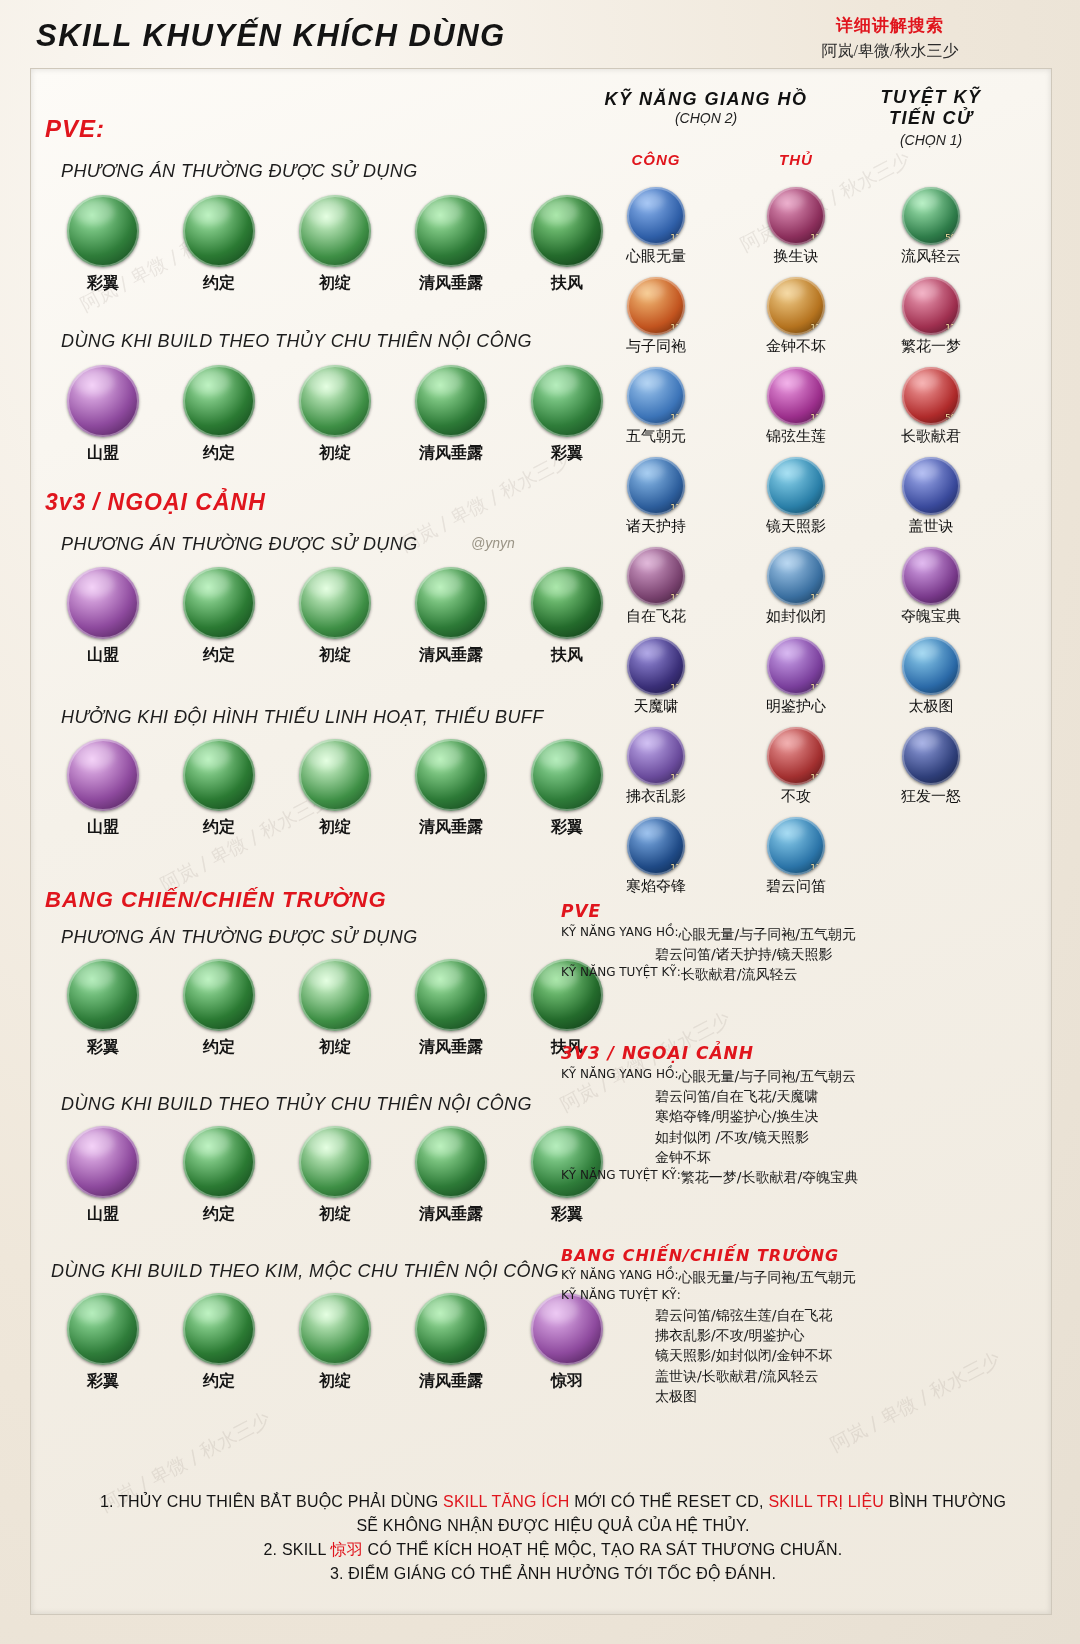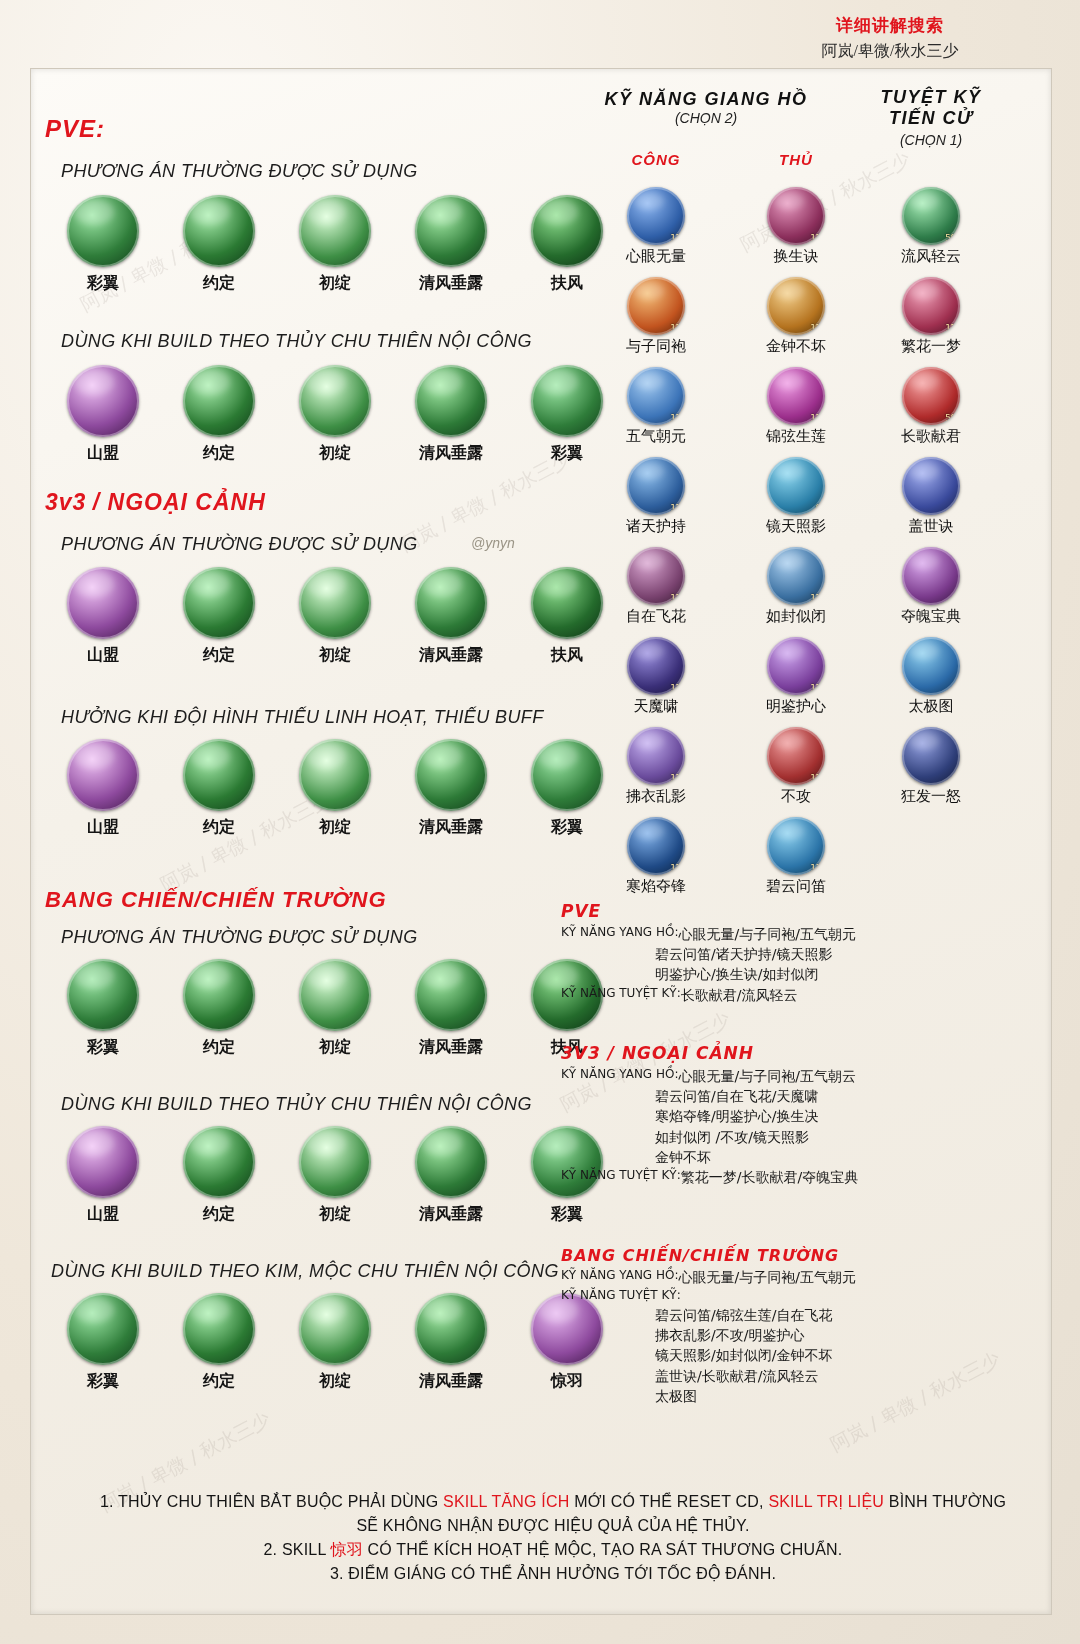--- a/index.html
+++ b/index.html
@@ -82,20 +82,21 @@
   .notes{position:absolute;left:52px;bottom:28px;width:940px;font-size:16px;color:#141414;
     line-height:1.5;letter-spacing:.2px;text-align:center;}
   .rd{color:#e0151d;}
   .sig{position:absolute;color:#9a9486;font-size:14px;font-style:italic;}
 </style>
 </head>
 <body>
 
 <div class="page">
 
+  <div class="title">SKILL KHUYẾN KHÍCH DÙNG</div>
 
   <div class="hdr-right">
     <div class="r1">详细讲解搜索</div>
     <div class="r2">阿岚/卑微/秋水三少</div>
   </div>
 
   <div class="paper">
 
     <div class="wm" style="left:40px;top:180px;">阿岚 / 卑微 / 秋水三少</div>
     <div class="wm" style="left:360px;top:420px;">阿岚 / 卑微 / 秋水三少</div>
@@ -438,21 +439,20 @@
         <div class="rname">狂发一怒</div>
       </div>
 
     <div class="tb" style="left:530px;top:830px;width:470px;">
       <div class="tb-head" style="color:#e0151d;font-size:17px;">PVE</div>
       <div style="display:flex;">
           <span class="k">KỸ NĂNG YANG HỒ:</span>
           <span>心眼无量/与子同袍/五气朝元</span>
         </div>
       <div style="padding-left:94px;">碧云问笛/诸天护持/镜天照影</div>
-      <div style="padding-left:94px;">明鉴护心/换生诀/如封似闭</div>
       <div style="display:flex;">
           <span class="k">KỸ NĂNG TUYỆT KỸ:</span>
           <span>长歌献君/流风轻云</span>
         </div>
     </div>
 
     <div class="tb" style="left:530px;top:972px;width:470px;">
       <div class="tb-head" style="font-size:17px;">
         <span style="color:#e0151d;">3V3</span>
         <span style="color:#e0151d;">/ NGOẠI CẢNH</span>

